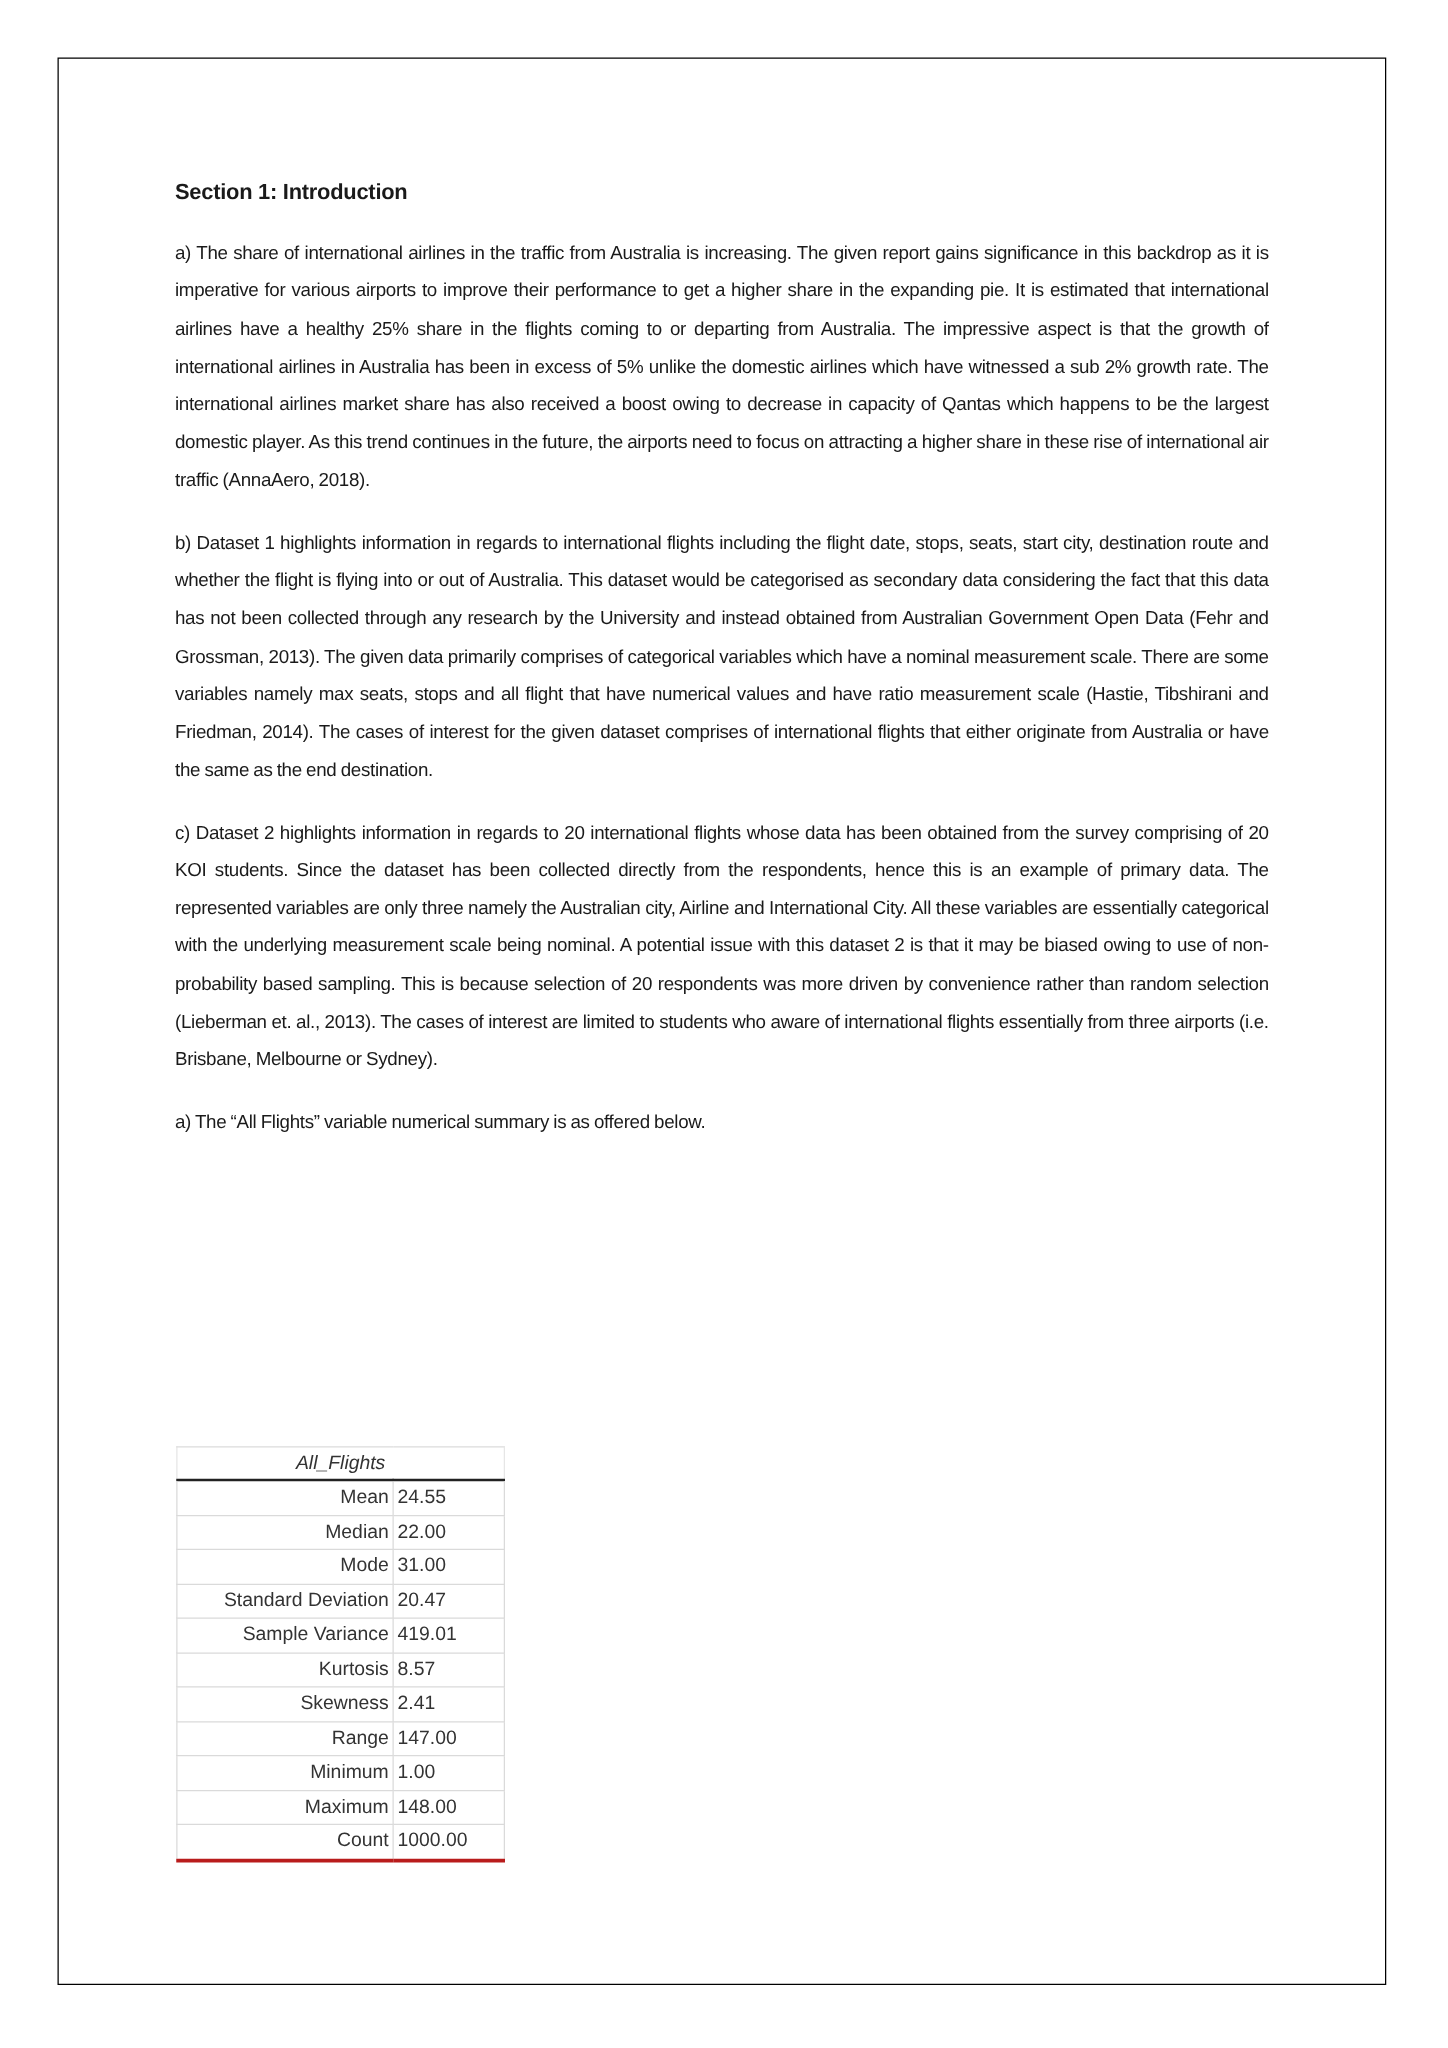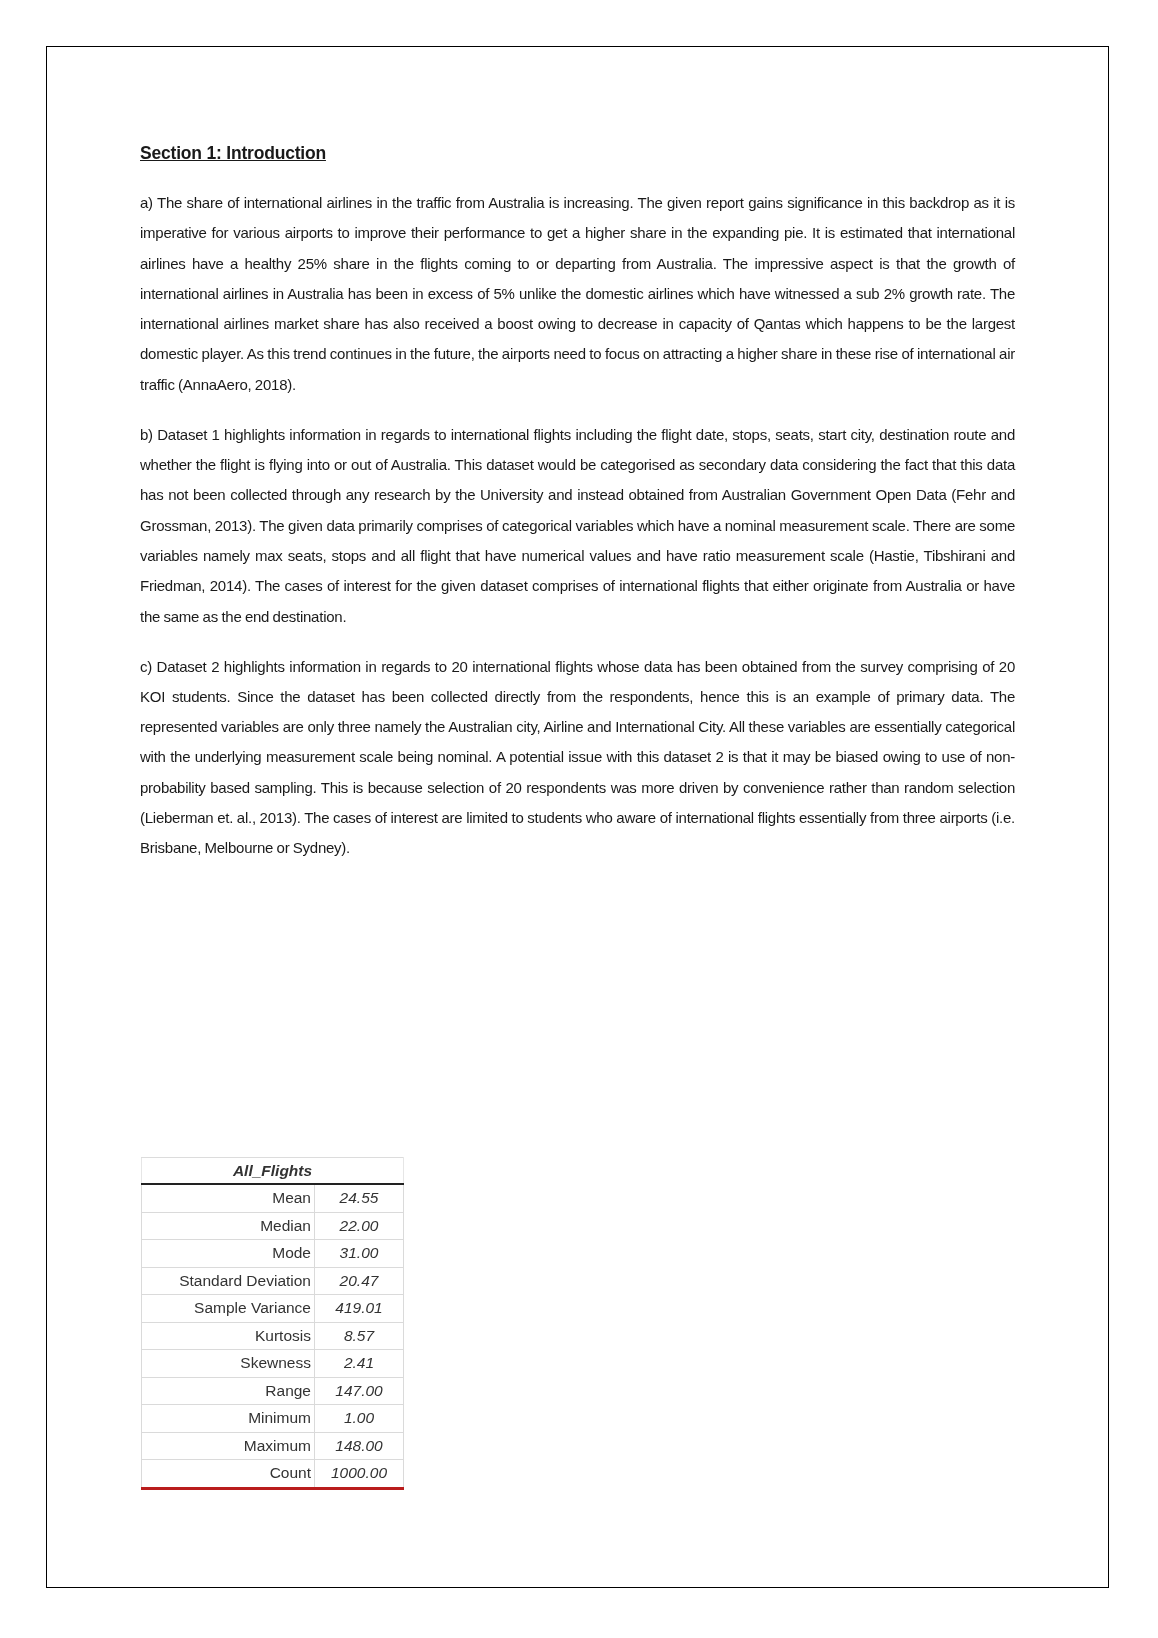--- a/index.html
+++ b/index.html
@@ -9,57 +9,58 @@
     width: 1063px; height: 1542px;
     border: 1.5px solid #000; box-sizing: border-box;
   }
   .content {
     position: absolute; left: 140px; top: 138px; width: 875px;
     font-family: "Liberation Sans", sans-serif;
     color: #1a1a1a;
   }
   .heading {
     font-weight: bold; font-size: 17.5px; line-height: 30px;
-    margin: 0 0 20px 0; letter-spacing: -0.2px; text-decoration: underline;
+    margin: 0 0 20px 0; letter-spacing: -0.2px;
   }
   .para {
     font-size: 15px; line-height: 30.3px; text-align: justify;
     margin: 0 0 19.7px 0; letter-spacing: -0.25px; word-spacing: -0.5px;
   }
   .heading2 { margin-top: 0; }
   .stats-table {
     position: absolute; left: 141px; top: 1157px;
     border-collapse: collapse; width: 263px;
     font-family: "Liberation Sans", sans-serif; font-size: 15.5px;
     color: #333;
   }
   .stats-table th {
-    font-style: italic; font-weight: bold; text-align: center;
+    font-style: italic; font-weight: normal; text-align: center;
     height: 25px; padding: 0;
     border-top: 1px solid #dcdcdc; border-left: 1px solid #e6e6e6; border-right: 1px solid #e6e6e6;
     border-bottom: 2px solid #222;
   }
   .stats-table td {
     height: 26.5px; padding: 0 3px;
     border: 1px solid #dadada;
   }
   .stats-table td.label { width: 166px; text-align: right; }
-  .stats-table td.value { text-align: center; font-style: italic; }
+  .stats-table td.value { text-align: left; }
   .stats-table tr:last-child td { border-bottom: 3px solid #b91c1c; }
 </style>
 </head>
 <body>
 
 <div class="page-frame"></div>
 
 <div class="content">
   <div class="heading">Section 1: Introduction</div>
   <p class="para">a) The share of international airlines in the traffic from Australia is increasing. The given report gains significance in this backdrop as it is imperative for various airports to improve their performance to get a higher share in the expanding pie. It is estimated that international airlines have a healthy 25% share in the flights coming to or departing from Australia. The impressive aspect is that the growth of international airlines in Australia has been in excess of 5% unlike the domestic airlines which have witnessed a sub 2% growth rate.  The international airlines market share has also received a boost owing to decrease in capacity of Qantas which happens to be the largest domestic player. As this trend continues in the future, the airports need to focus on attracting a higher share in these rise of international air traffic (AnnaAero, 2018).</p>
   <p class="para">b) Dataset 1 highlights information in regards to international flights including the flight date, stops, seats, start city, destination route and whether the flight is flying into or out of Australia. This dataset would be categorised as secondary data considering the fact that this data has not been collected through any research by the University and instead obtained from Australian Government Open Data (Fehr and Grossman, 2013). The given data primarily comprises of categorical variables which have a nominal measurement scale. There are some variables namely max seats, stops and all flight that have numerical values and have ratio measurement scale (Hastie, Tibshirani and Friedman, 2014). The cases of interest for the given dataset comprises of international flights that either originate from Australia or have the same as the end destination.</p>
   <p class="para">c) Dataset 2 highlights information in regards to 20 international flights whose data has been obtained from the survey comprising of 20 KOI students. Since the dataset has been collected directly from the respondents, hence this is an example of primary data. The represented variables are only three namely the Australian city, Airline and International City. All these variables are essentially categorical with the underlying measurement scale being nominal. A potential issue with this dataset 2 is that it may be biased owing to use of non-probability based sampling. This is because selection of 20 respondents was more driven by convenience rather than random selection (Lieberman et. al., 2013). The cases of interest are limited to students who aware of international flights essentially from three airports (i.e. Brisbane, Melbourne or Sydney).</p>
+  <p class="para">a) The “All Flights” variable numerical summary is as offered below.</p>
 </div>
 
 <table class="stats-table">
   <thead>
     <tr>
       <th colspan="2">All_Flights</th>
     </tr>
   </thead>
   <tbody>
     <tr>

